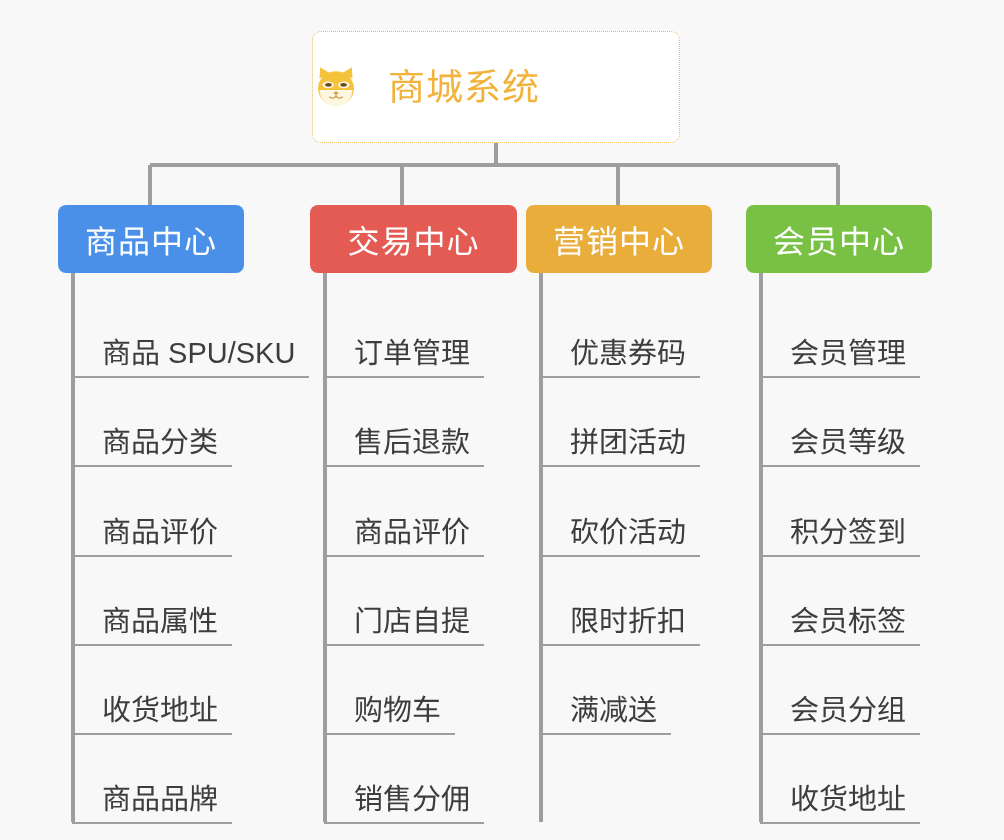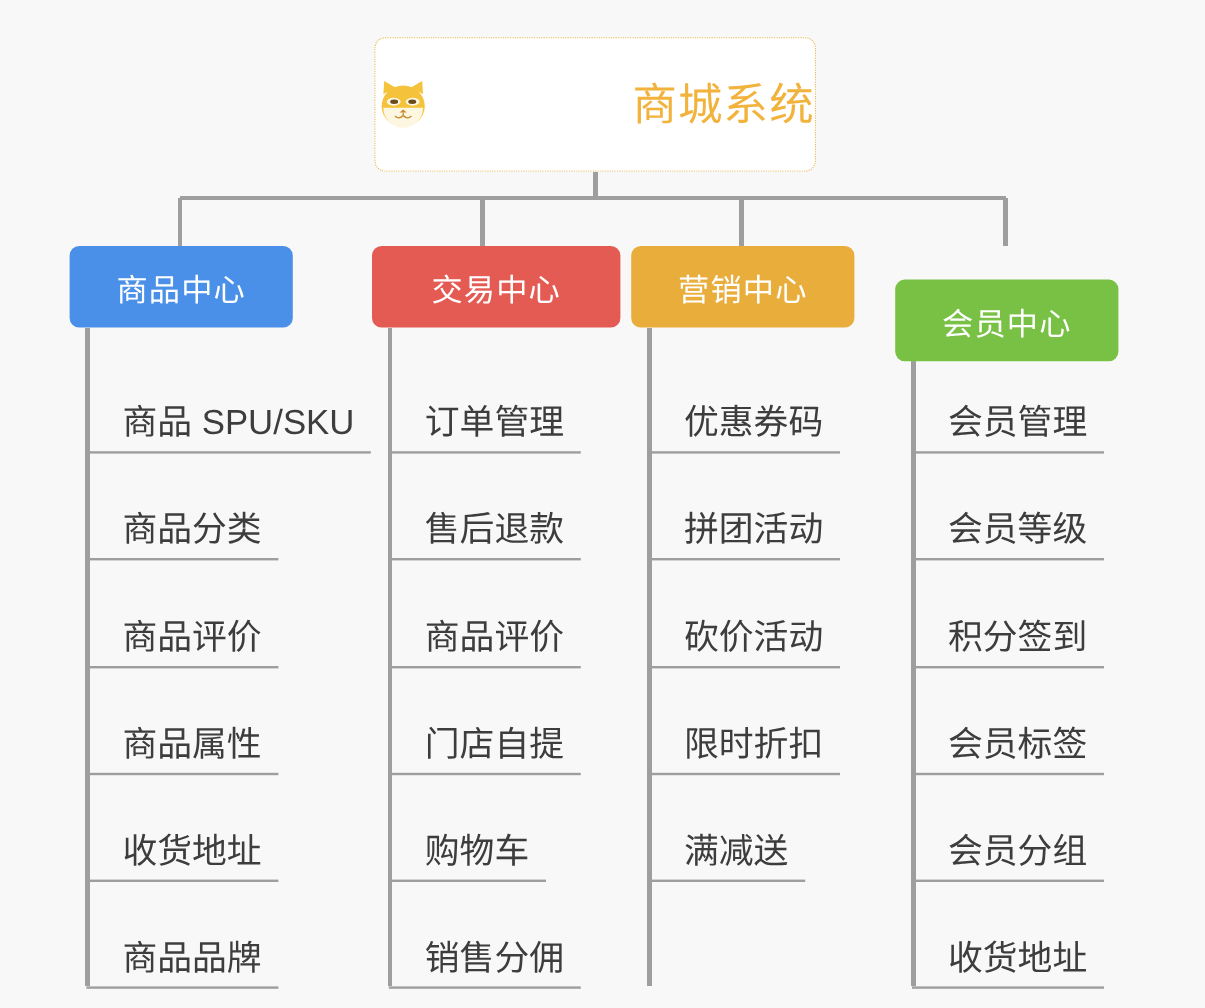--- a/index.html
+++ b/index.html
@@ -38,21 +38,21 @@
     left: 312px;
     top: 31px;
     width: 368px;
     height: 112px;
     background: #ffffff;
     border: 1px dotted #eab959;
     border-radius: 9px;
     box-sizing: border-box;
     display: flex;
     align-items: center;
-    justify-content: space-between;
+    justify-content: flex-start;
     gap: 29px;
   }
   .root-title {
     font-size: 37px;
     color: #f2b33d;
     letter-spacing: 1px;
     line-height: 1;
     white-space: nowrap;
   }
   .shiba-icon {
@@ -67,21 +67,21 @@
     position: absolute;
     top: 205px;
   }
   .branch-header {
     height: 68px;
     border-radius: 8px;
     display: flex;
     align-items: center;
     justify-content: center;
     color: #ffffff;
-    font-size: 26px;
+    font-size: 32px;
     letter-spacing: 1px;
     box-sizing: border-box;
     user-select: none;
   }
 
   .branch-0 { left: 58px;  width: 186px; }
   .branch-1 { left: 310px; width: 207px; }
   .branch-2 { left: 526px; width: 186px; }
   .branch-3 { left: 746px; width: 186px; }
 
@@ -232,21 +232,21 @@
       </li>
     <li class="leaf-item">
         <span class="leaf-label">限时折扣</span>
       </li>
     <li class="leaf-item">
         <span class="leaf-label">满减送</span>
       </li>
   </ul>
 
   <div class="branch branch-3">
-    <div class="branch-header" style="background: rgb(120, 193, 68); margin-top: 28px;">
+    <div class="branch-header" style="background: rgb(120, 193, 68);">
       <span>会员中心</span>
     </div>
   </div>
   <ul class="leaf-list leaf-list-3">
     <li class="leaf-item">
         <span class="leaf-label">会员管理</span>
       </li>
     <li class="leaf-item">
         <span class="leaf-label">会员等级</span>
       </li>

